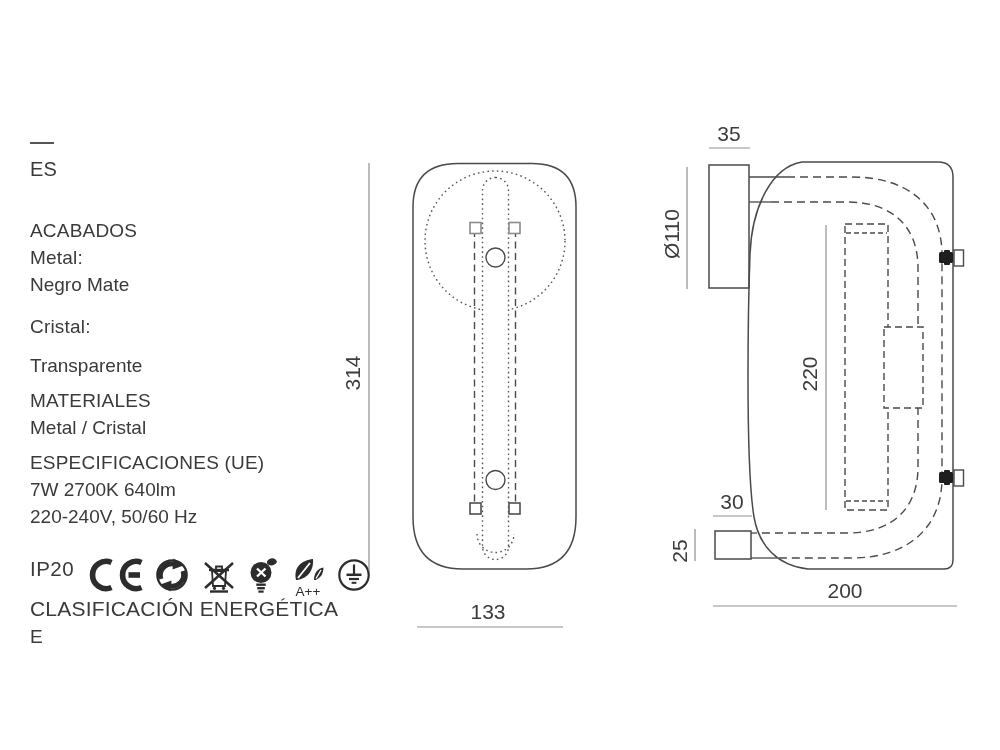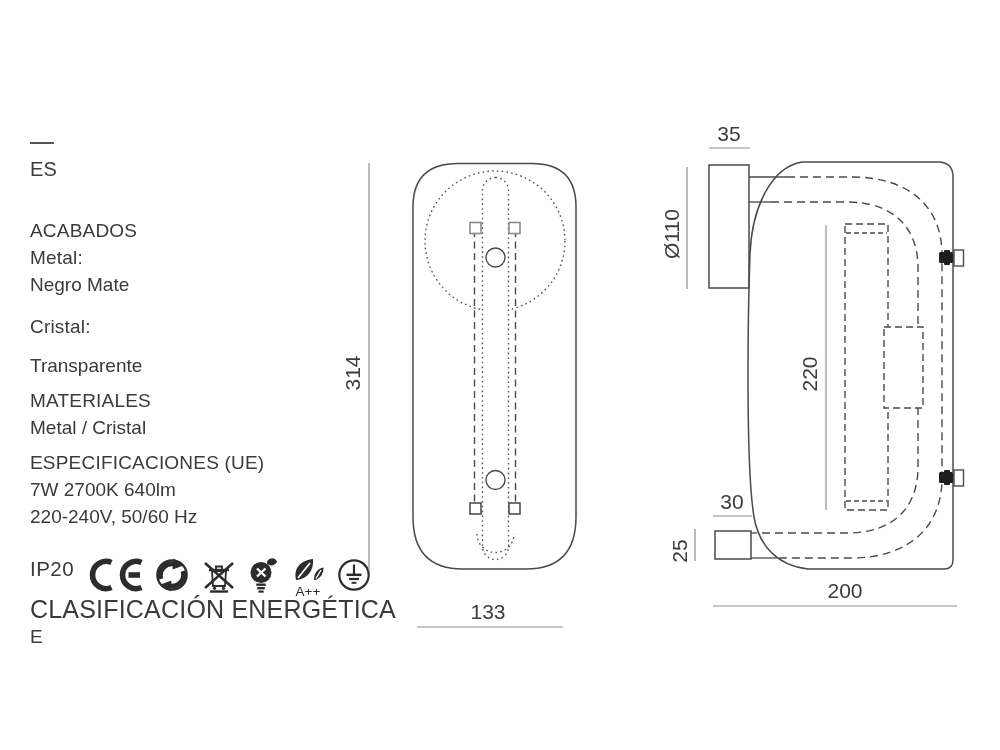--- a/index.html
+++ b/index.html
@@ -97,21 +97,21 @@
       <circle cx="18" cy="18" r="14.7" stroke="#2c2c2c" stroke-width="2.2" fill="none"></circle>
       <g stroke="#2c2c2c">
         <line x1="18" y1="7.5" x2="18" y2="17.5" stroke-width="2.2"></line>
         <line x1="10.5" y1="17.8" x2="25.5" y2="17.8" stroke-width="2.5"></line>
         <line x1="13" y1="22" x2="23" y2="22" stroke-width="2.2"></line>
         <line x1="15.6" y1="25.8" x2="20.4" y2="25.8" stroke-width="2"></line>
       </g>
     </svg>
   </div>
 
-  <div class="t b" style="top:597px;font-size:25px;">CLASIFICACIÓN ENERGÉTICA</div>
+  <div class="t b" style="top:597px;font-size:21px;">CLASIFICACIÓN ENERGÉTICA</div>
   <div class="t" style="top:625px">E</div>
 
   <svg class="drawing" style="left:330px;top:150px" width="260" height="492" viewBox="330 150 260 492">
 
     <line x1="369" y1="163" x2="369" y2="571" stroke="#8f8f8f" stroke-width="1.2"></line>
     <text x="360" y="373" text-anchor="middle" transform="rotate(-90 360 373)">314</text>
 
     <path d="M 458 163.5 L 532 163.5 Q 576 163.5 576 207 L 576 517 Q 576 569 526 569 L 463 569 Q 413 569 413 517 L 413 207 Q 413 163.5 458 163.5 Z" fill="none" stroke="#4a4a4a" stroke-width="1.5"></path>
 
     <circle cx="495" cy="241" r="70" fill="none" stroke="#555" stroke-width="1.4" stroke-dasharray="1.6 3.2"></circle>

